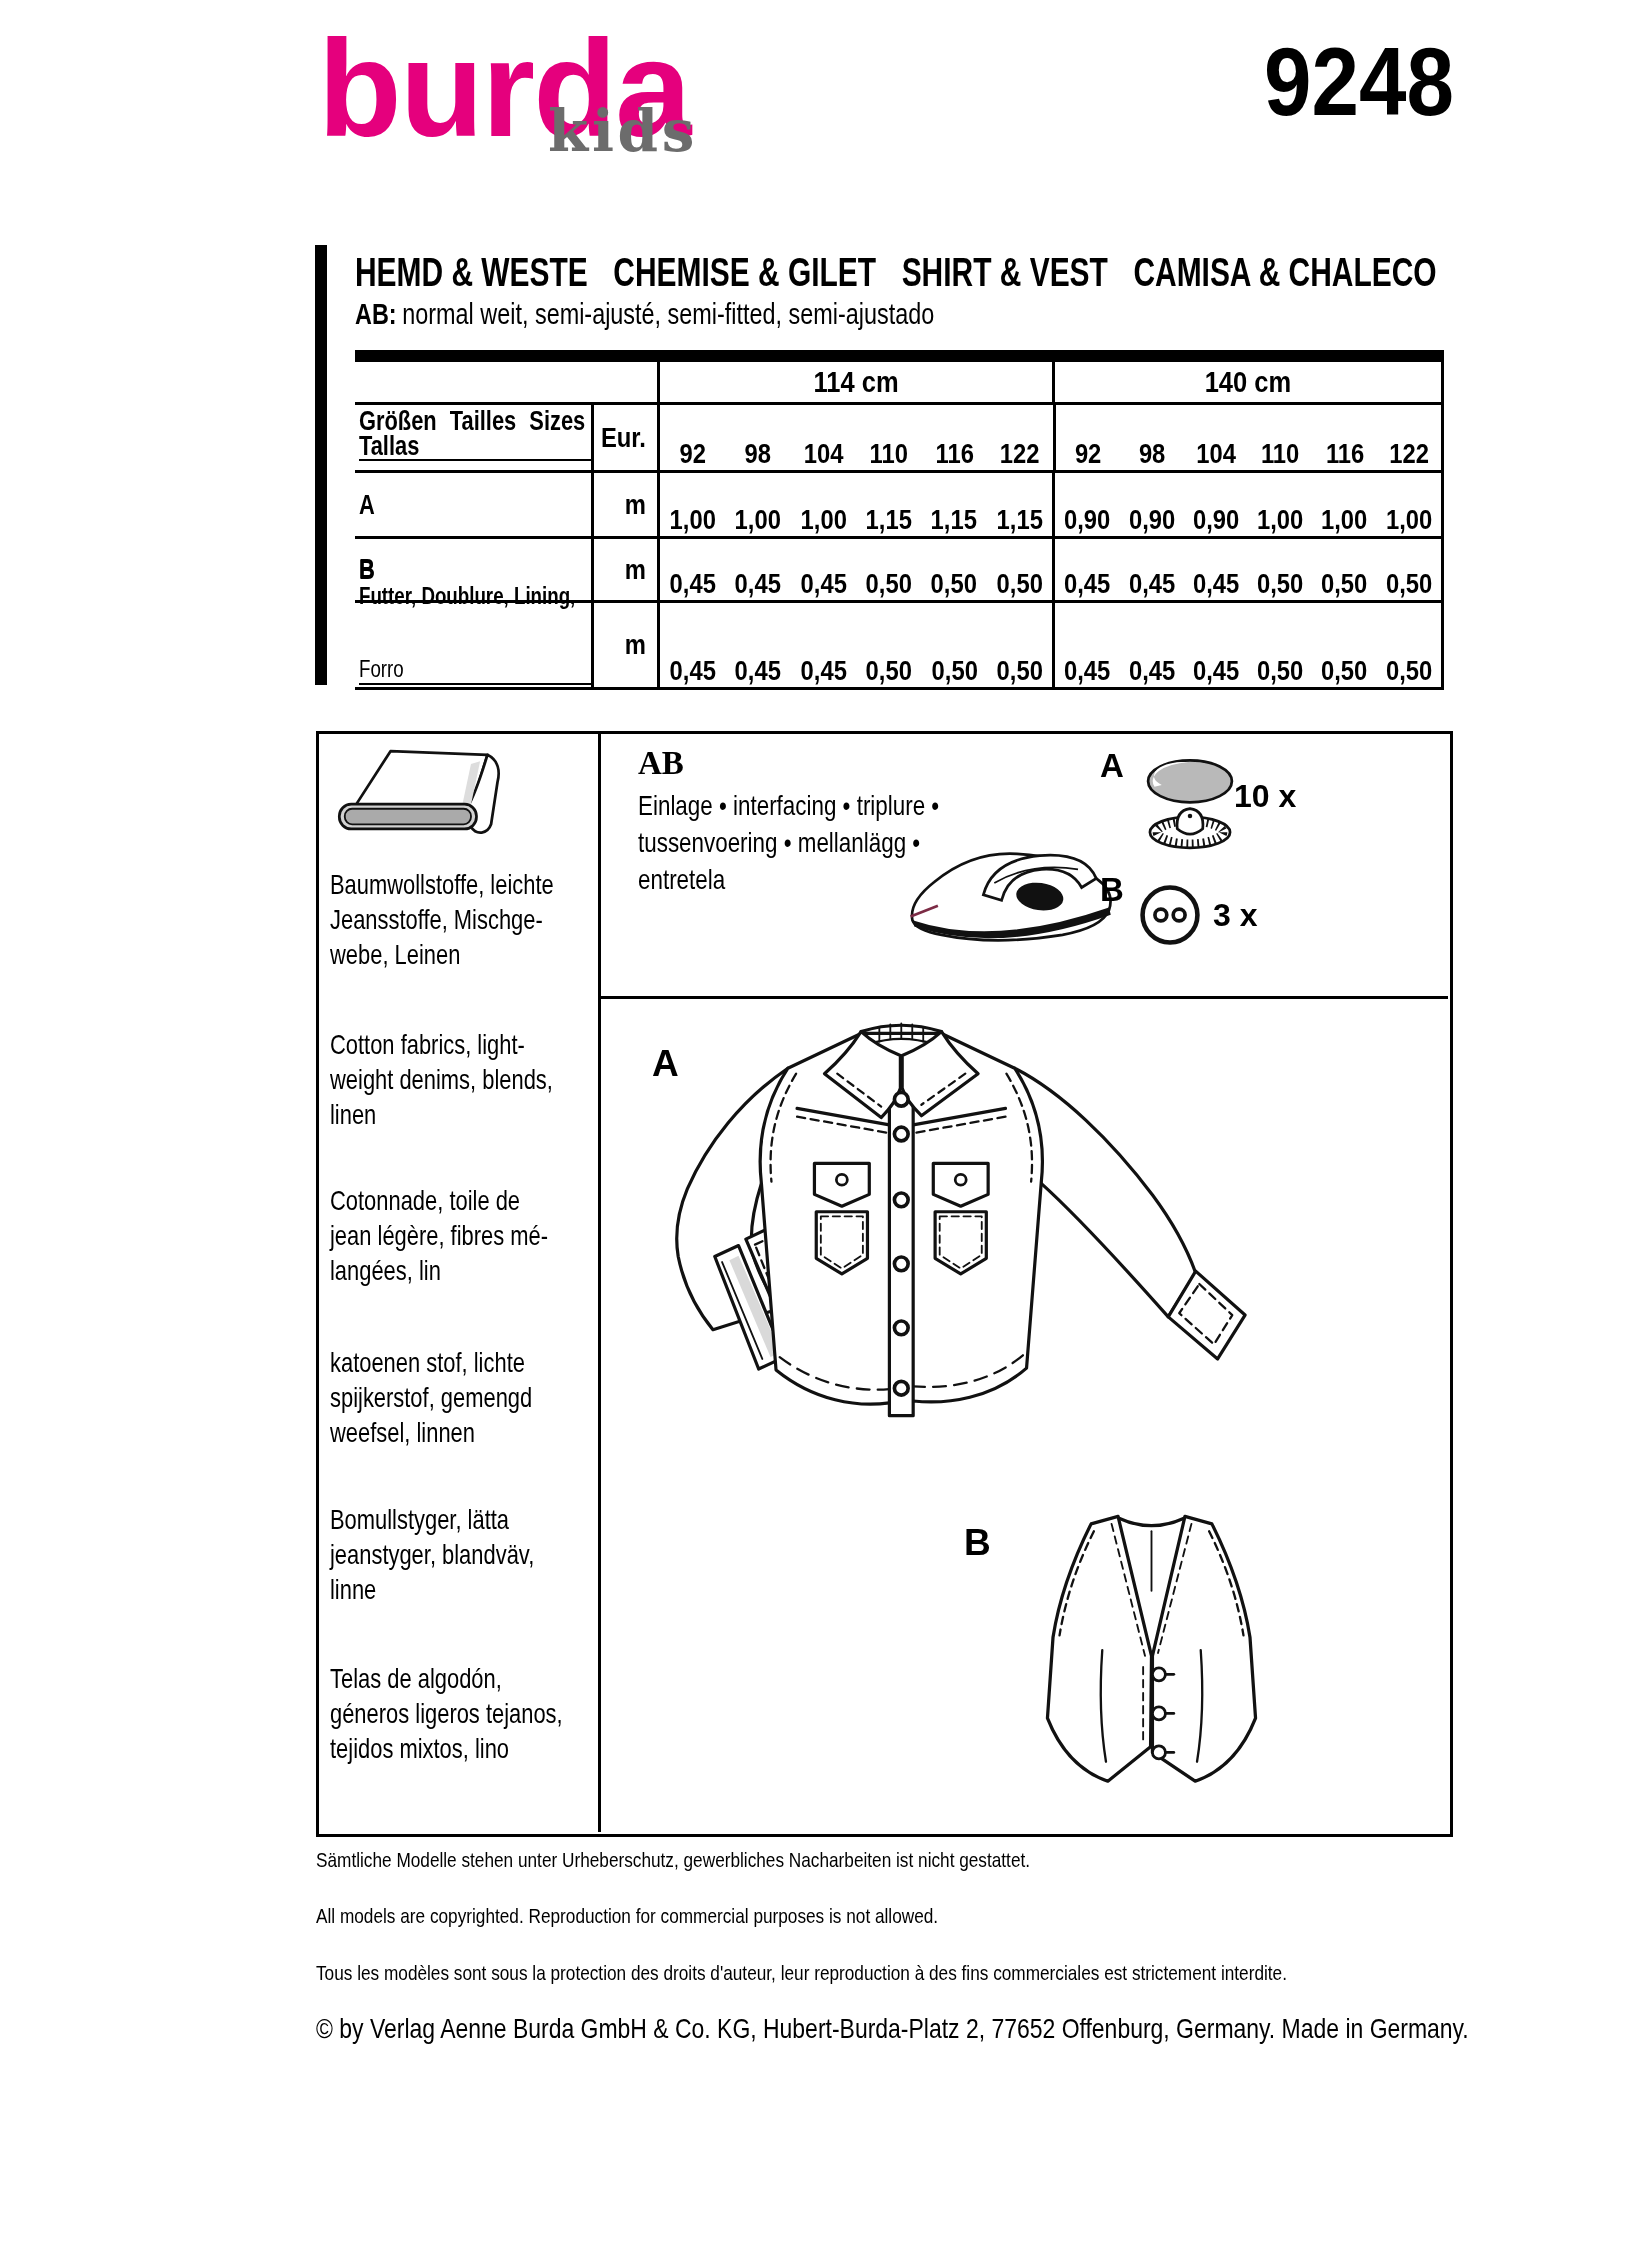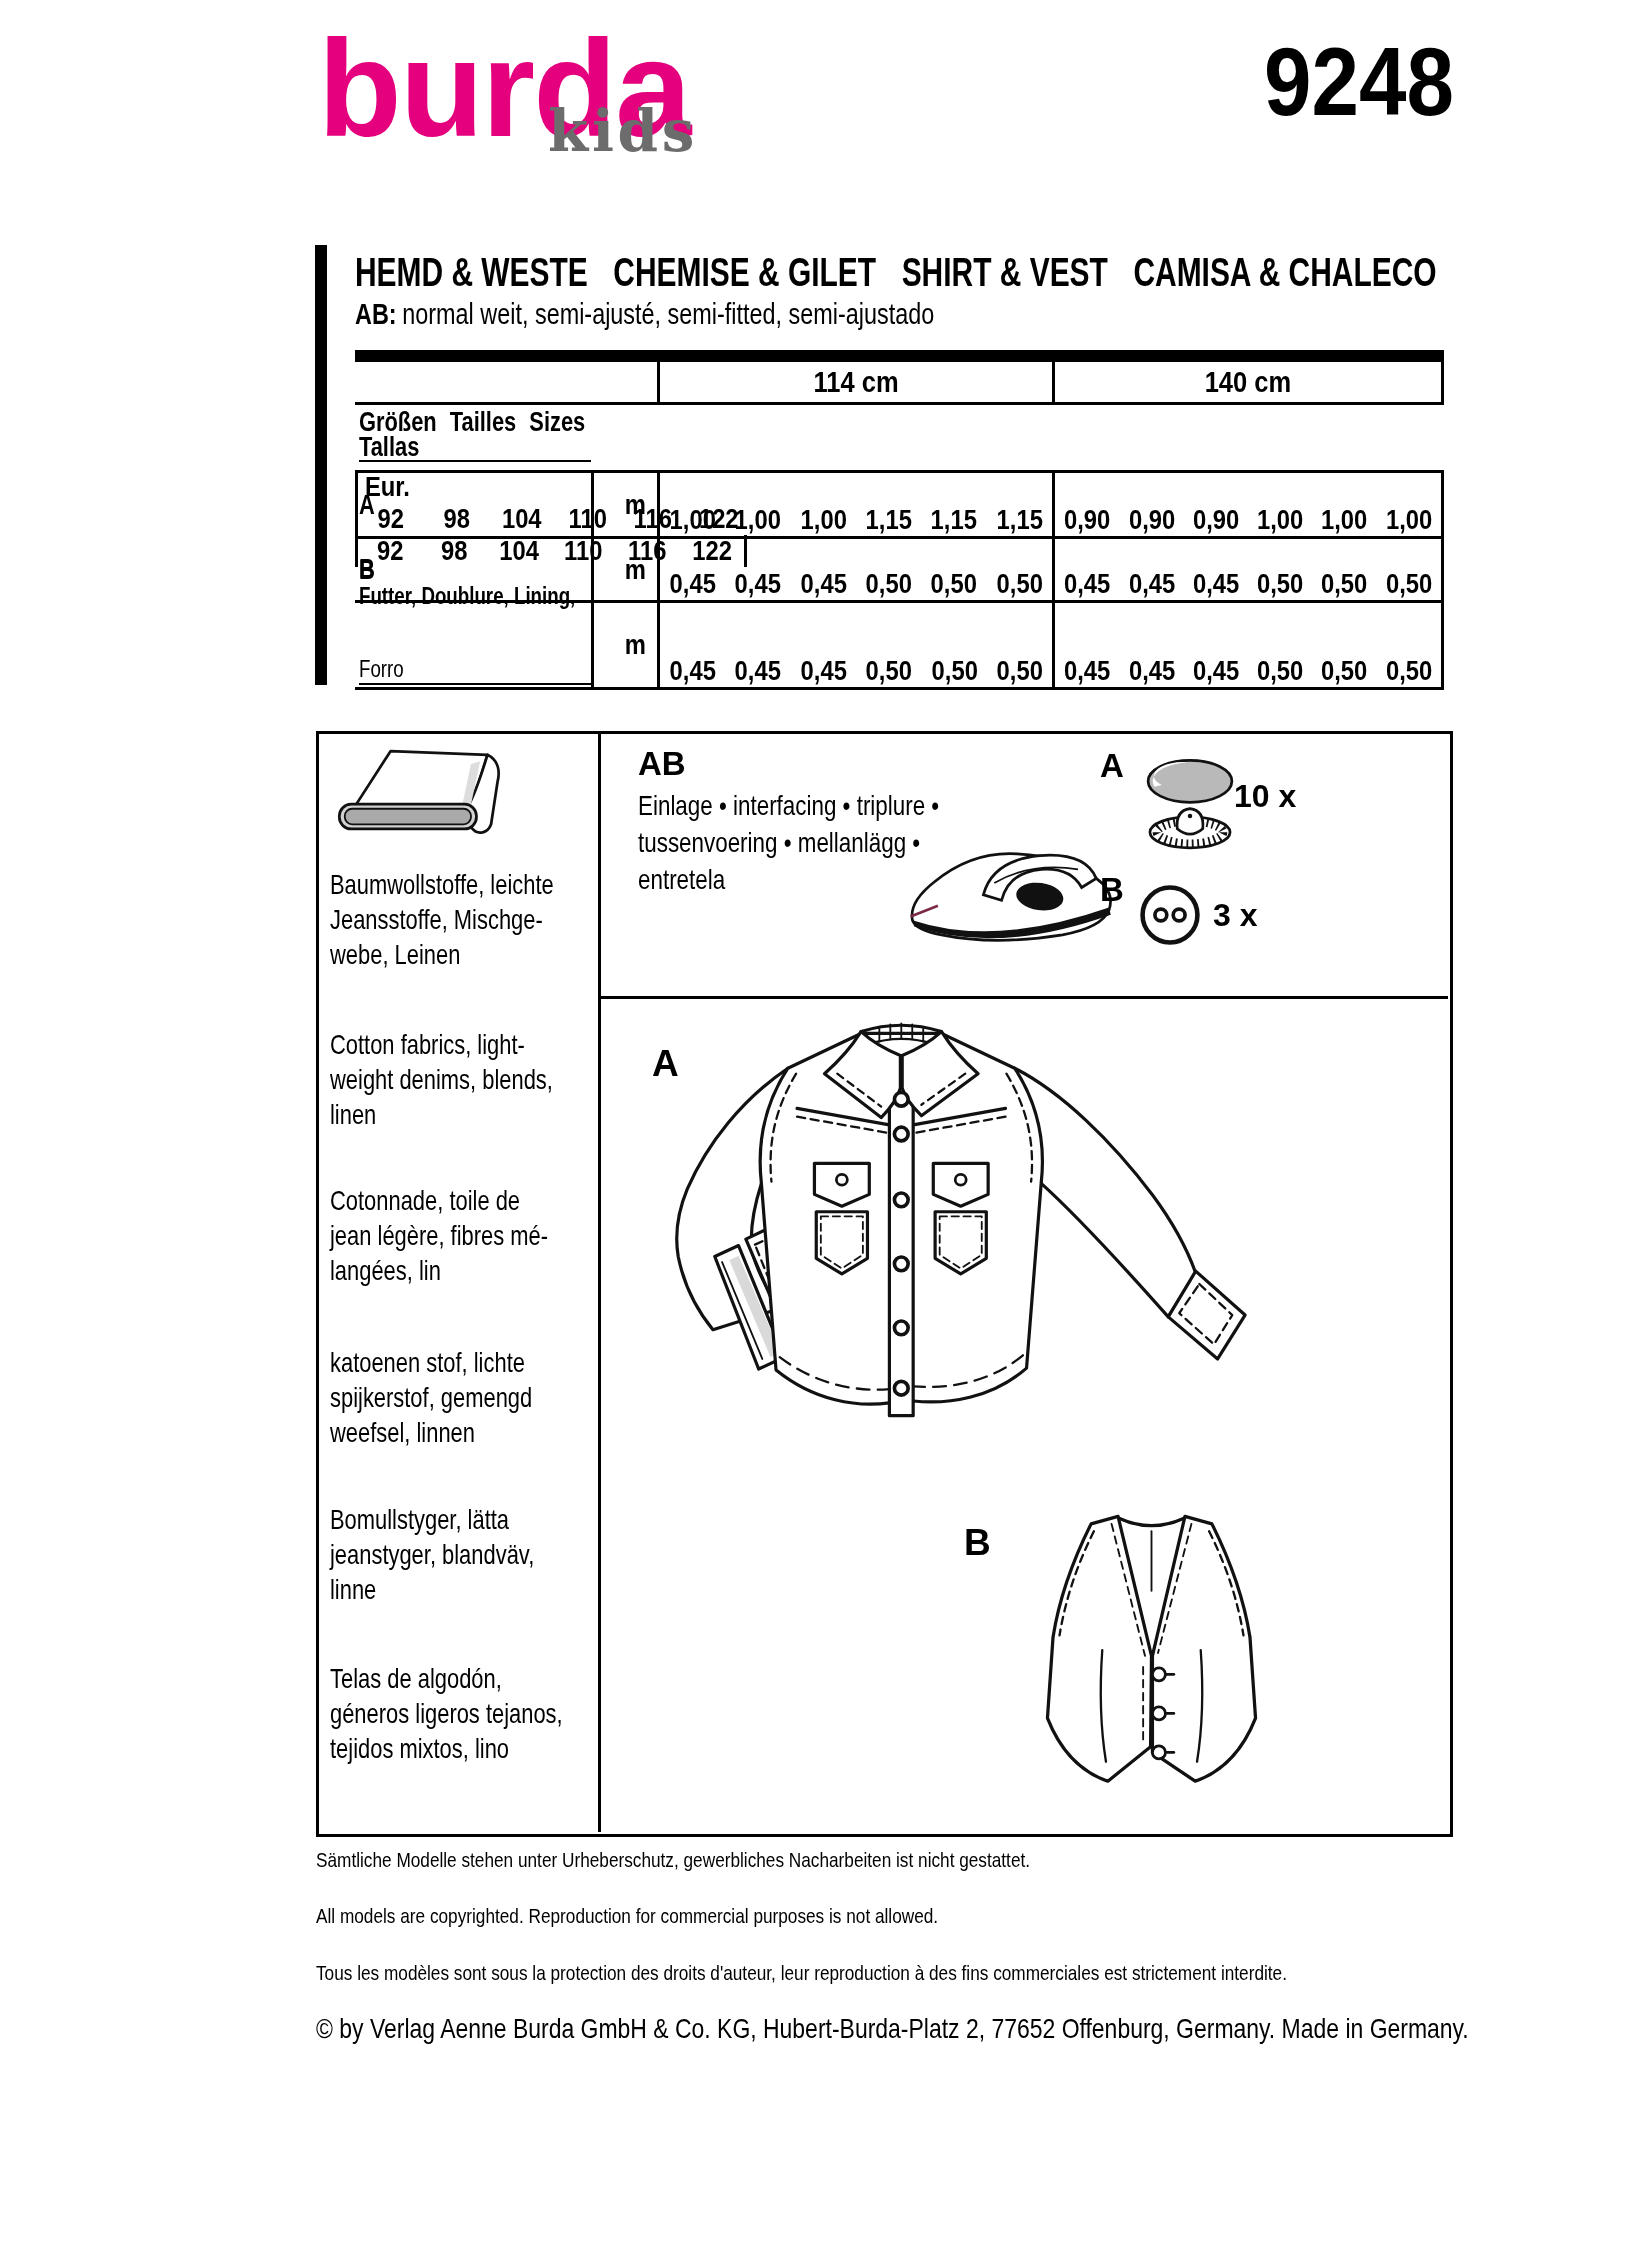--- a/index.html
+++ b/index.html
@@ -38,21 +38,21 @@
   .c-blank{width:302px;}
   .c-label{width:236px;padding-left:3.7px;}
   .c-eur{width:66px;border-left:3.7px solid #000;justify-content:flex-end;padding-right:11px;}
   .grp{border-left:3.7px solid #000;}
   .g1{width:396px;}
   .g2{width:392px;border-right:3.7px solid #000;}
   .ghead{justify-content:center;font-size:30px;}
   .vals{display:flex;width:100%;height:100%;align-items:flex-end;}
   .vals .v{flex:1;text-align:center;transform:scaleX(.85);}
   .r-width{height:43px;}
-  .r-sizes{height:68px;flex-direction:column;}
+  .r-sizes{height:68px;}
   .r-a{height:66px;}
   .r-b{height:64px;}
   .r-b2{height:87px;}
   .lblcol{display:flex;flex-direction:column;justify-content:flex-end;height:100%;width:100%;padding-top:2.7px;}
   .lblcol .l1{line-height:25.6px;word-spacing:9.1px;}
   .ul-row{border-bottom:2.7px solid #000;padding-bottom:1.8px;margin-bottom:10px;line-height:24px;}
   .b2col{display:flex;flex-direction:column;justify-content:flex-end;height:100%;width:100%;}
   .b2col .bl{line-height:26.5px;}
   .b2col .sub{font-weight:bold;font-size:24px;line-height:26.5px;}
   .b2col .ul-row{margin-bottom:1.8px;font-weight:normal;font-size:24px;margin-top:48px;}
@@ -60,21 +60,21 @@
   
   .main-box{position:absolute;left:316px;top:731px;width:1137px;height:1106px;border:3.7px solid #000;box-sizing:border-box;}
   .box-sidebar{position:absolute;left:0;top:0;width:282px;height:1098px;border-right:3.7px solid #000;box-sizing:border-box;}
   .box-notions{position:absolute;left:282px;top:0;width:847px;height:265px;border-bottom:3.7px solid #000;box-sizing:border-box;}
   .box-views{position:absolute;left:282px;top:265px;width:847px;height:833px;}
 
   .fabric-icon{position:absolute;left:12.8px;top:5.5px;}
   .fab-block{position:absolute;left:11px;font-size:27.4px;line-height:35px;}
   .fb-0{top:133px;} .fb-1{top:293px;} .fb-2{top:449px;} .fb-3{top:611px;} .fb-4{top:768px;} .fb-5{top:927px;}
 
-  .ab-heading{position:absolute;left:37px;top:11px;font-size:33px;font-weight:bold;}
+  .ab-heading{position:absolute;left:37px;top:11px;font-size:33px;font-weight:bold;font-family:Liberation Serif, serif;}
   .interfacing{position:absolute;left:37px;top:53px;font-size:28px;line-height:37px;}
   .iron-icon{position:absolute;left:302px;top:108px;}
   .notion-a-label{position:absolute;left:499px;top:12.8px;font-size:33px;font-weight:bold;}
   .snap-icon{position:absolute;left:534px;top:20px;}
   .notion-a-count{position:absolute;left:633px;top:44px;font-size:32px;font-weight:bold;}
   .notion-b-label{position:absolute;left:499px;top:137px;font-size:33px;font-weight:bold;}
   .button-icon{position:absolute;left:537px;top:149px;}
   .notion-b-count{position:absolute;left:612px;top:163px;font-size:32px;font-weight:bold;}
 
   .view-a-label{position:absolute;left:51px;top:44px;font-size:37px;font-weight:bold;}

